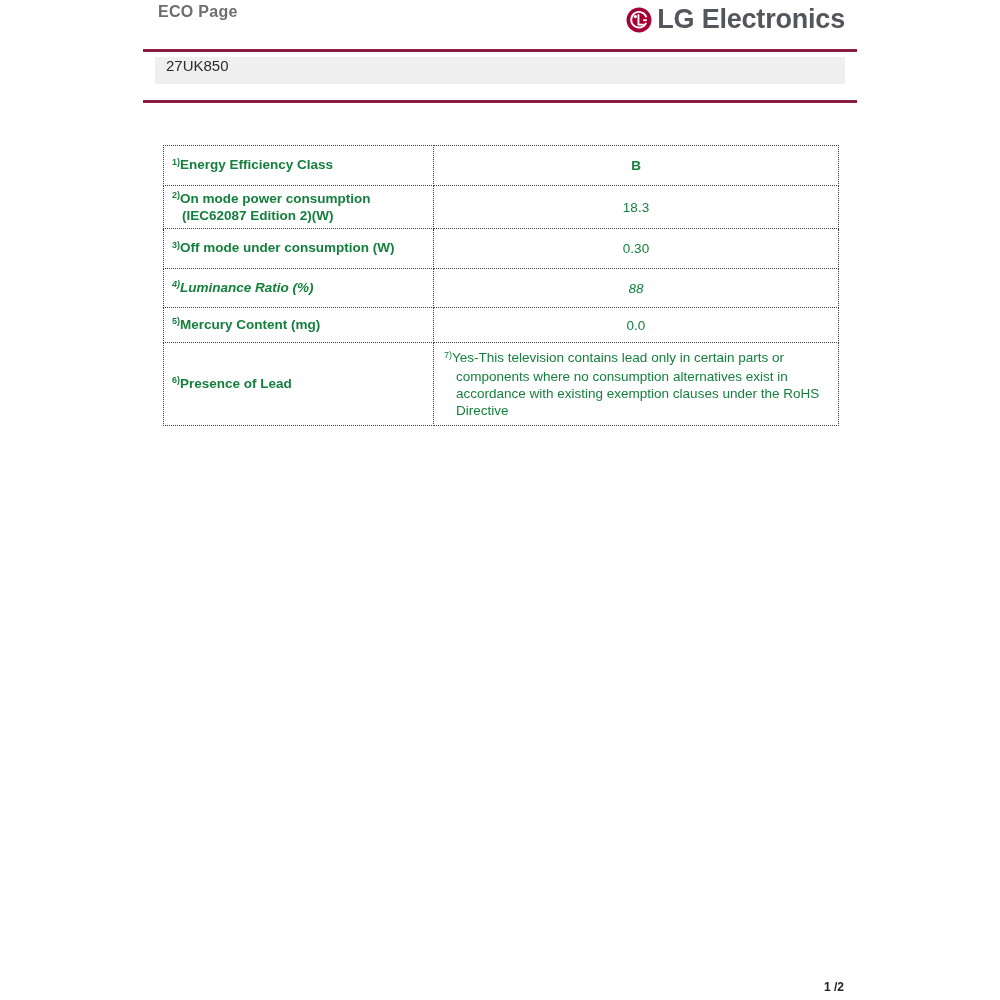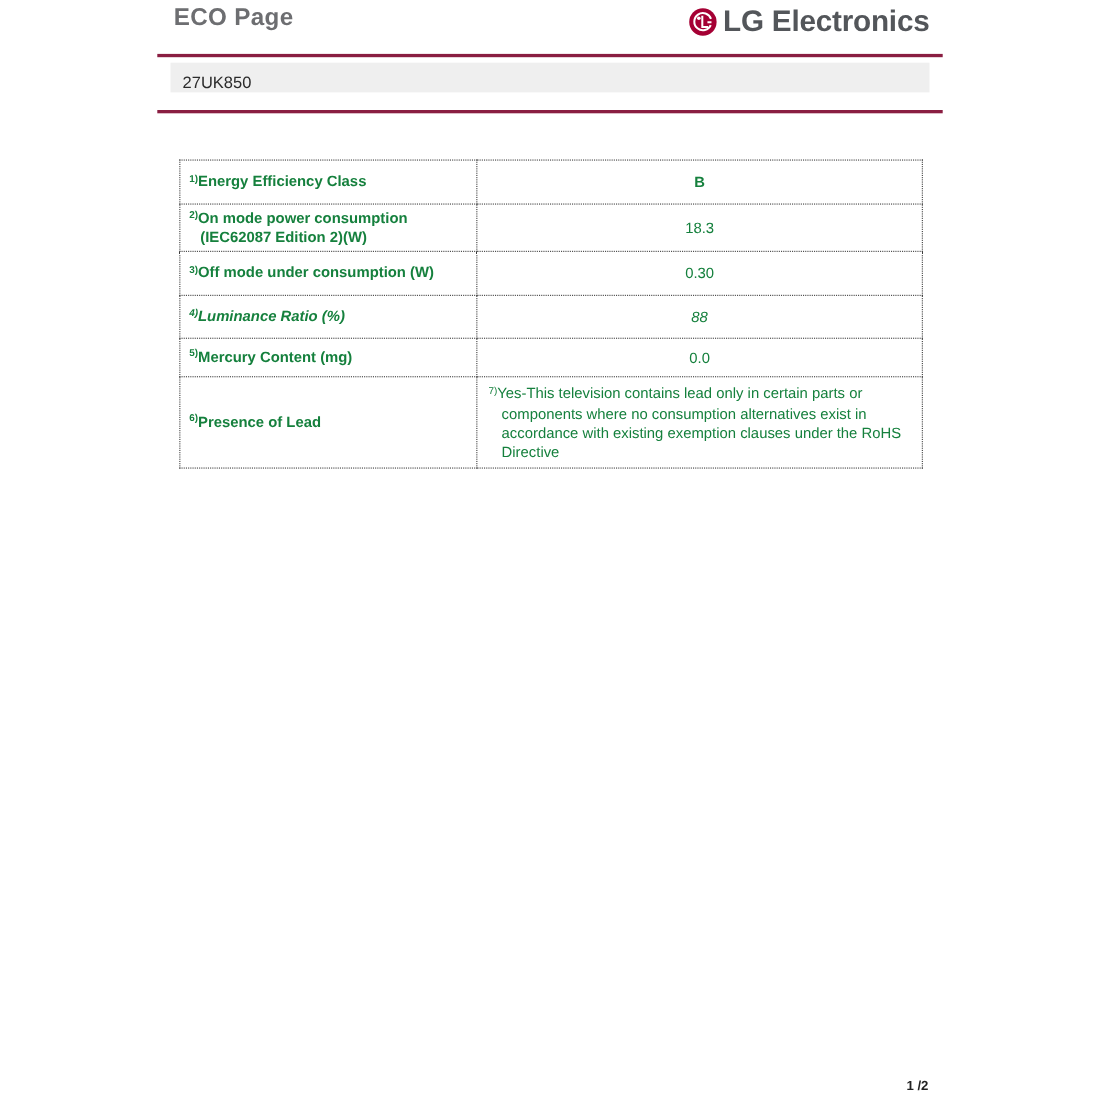--- a/index.html
+++ b/index.html
@@ -9,41 +9,41 @@
     font-family:"Liberation Sans", sans-serif;
     color:#1c1c1c;
     position:relative;
     overflow:hidden;
   }
   .page { position:absolute; inset:0; background:#ffffff; }
 
   
   .page-title {
     position:absolute; left:158px; top:3px;
-    font-size:22px; font-weight:bold; color:#6d6e71;
+    font-size:16px; font-weight:bold; color:#6d6e71;
     letter-spacing:0.3px;
   }
   .brand {
     position:absolute; top:4px; right:155px;
     display:flex; align-items:center; gap:5px;
   }
   .brand svg { width:26px; height:26px; display:block; }
   .brand-name {
     font-size:27px; font-weight:bold; color:#53565a; letter-spacing:-0.2px;
   }
 
   
   .rule { position:absolute; left:143px; width:714px; height:3px; background:#8a1e42; }
   .rule-top { top:49px; }
   .rule-bottom { top:100px; }
 
   
   .model-bar {
     position:absolute; left:155px; top:57px; width:690px; height:27px;
-    background:#efefef; display:flex; align-items:flex-end;
+    background:#efefef; display:flex; align-items:flex-start;
     padding-left:11px; font-size:15px; color:#2b2b2b;
   }
 
   
   .spec-table {
     position:absolute; left:163px; top:145px; width:675px;
     border-collapse:collapse; table-layout:fixed;
   }
   .spec-table td {
     border:1px dotted #3c3c3c;

